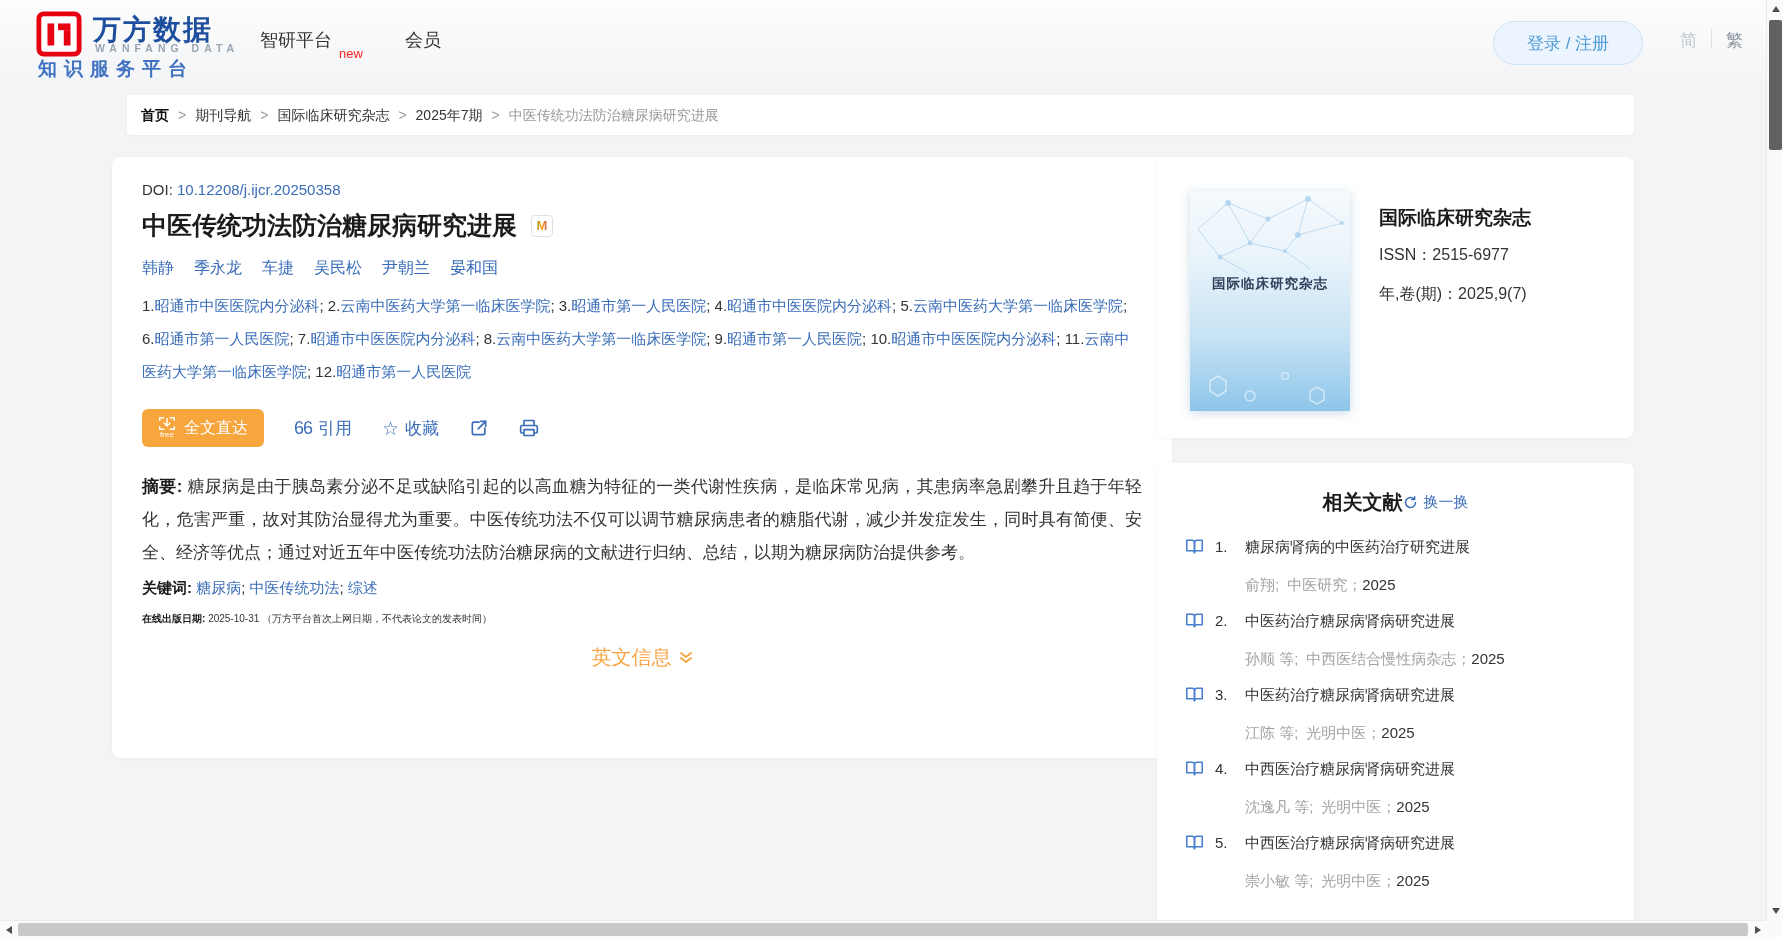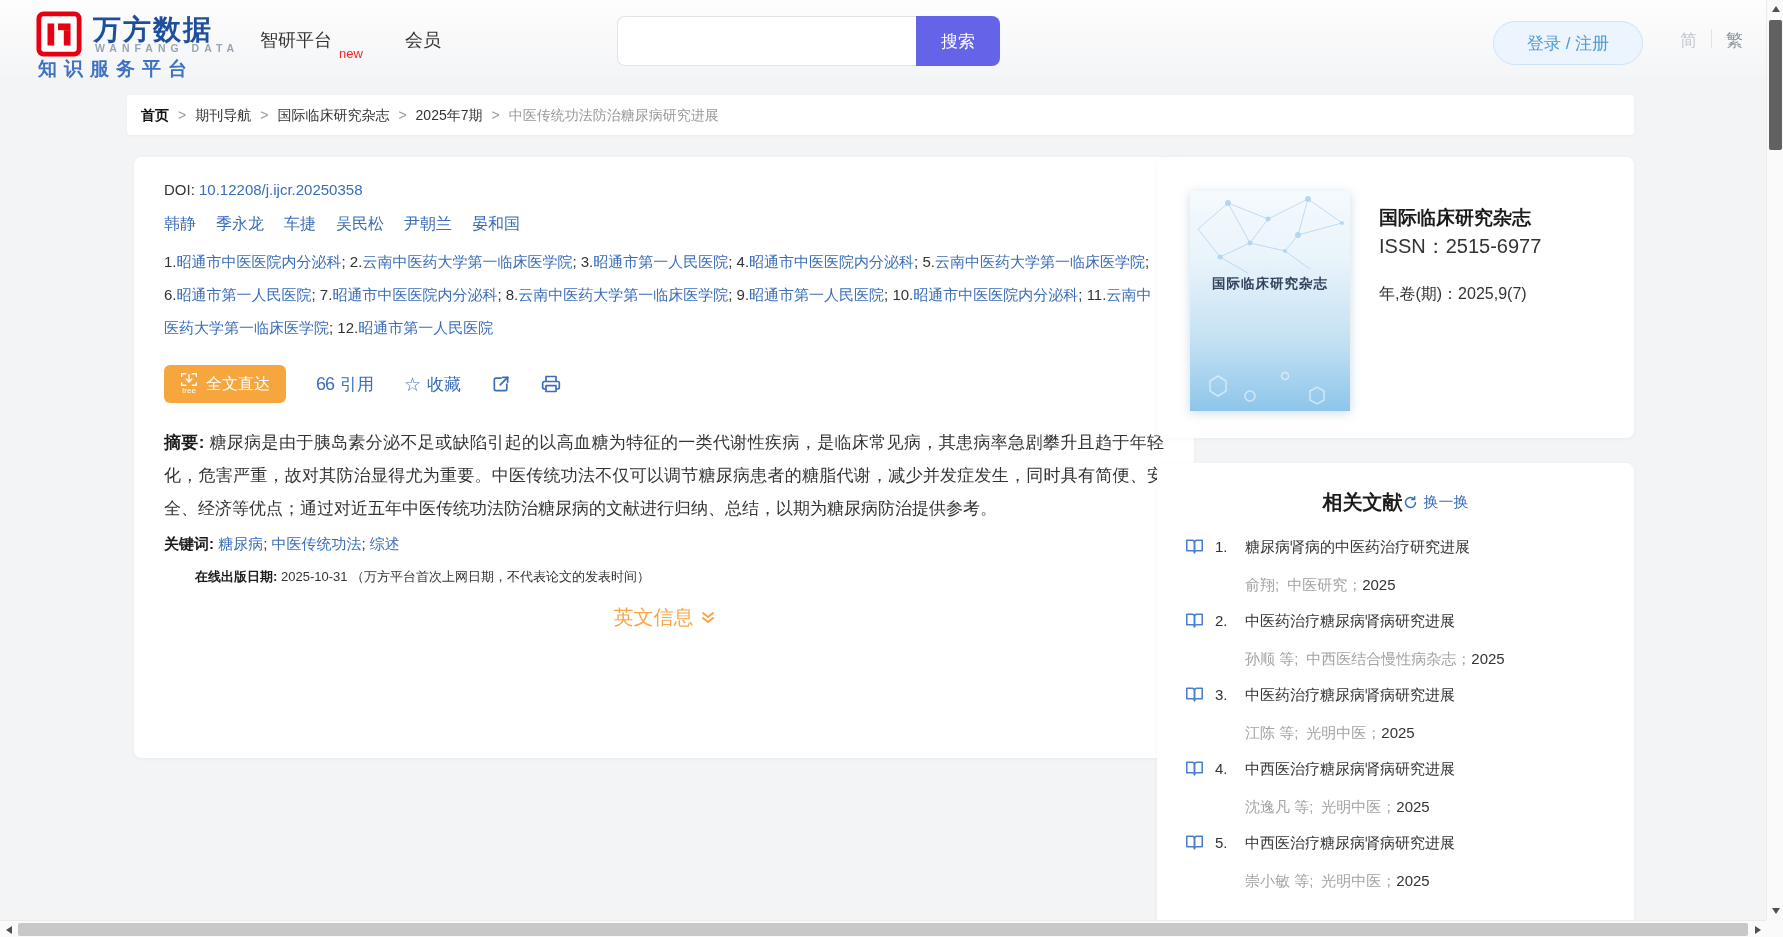--- a/index.html
+++ b/index.html
@@ -42,21 +42,21 @@
               background:#fff;border-radius:4px;box-shadow:0 1px 3px rgba(0,0,0,.04);
               line-height:40px;padding-left:14px;box-sizing:border-box;font-size:14px;
               white-space:nowrap;overflow:hidden;}
   .crumb{color:#333;text-decoration:none;cursor:pointer;}
   .crumb.first{font-weight:700;color:#111;}
   .crumb.last{color:#999;cursor:default;}
   .bc-sep{color:#999;margin:0 9px;}
 
   
   .card{position:absolute;background:#fff;border-radius:8px;box-shadow:0 1px 4px rgba(0,0,0,.04);}
-  .main-card{left:134px;top:157px;width:1060px;height:601px;box-sizing:border-box;padding:24px 30px;}
+  .main-card{left:112px;top:157px;width:1060px;height:601px;box-sizing:border-box;padding:24px 30px;}
   .journal-card{left:1157px;top:157px;width:477px;height:281px;}
   .related-card{left:1157px;top:463px;width:477px;height:474px;box-sizing:border-box;padding:26px 28px;}
 
   
   .doi-row{font-size:15px;color:#333;}
   .doi-link{color:#3a6db8;text-decoration:none;cursor:pointer;}
   .art-title{margin:10px 0 0 0;font-size:25px;font-weight:700;color:#1b1b1b;line-height:34px;}
   .m-badge{display:inline-block;margin-left:14px;width:20px;height:20px;line-height:20px;
            text-align:center;background:#f0f0f0;border:1px solid #e0e0e0;border-radius:4px;
            font-size:13px;font-weight:700;vertical-align:4px;
@@ -75,35 +75,35 @@
   .act{display:flex;align-items:center;gap:6px;color:#3a6db8;font-size:17px;
        text-decoration:none;cursor:pointer;margin-left:30px;}
   .q66{font-size:18px;letter-spacing:-1px;}
   .star{font-size:19px;line-height:1;}
   .abstract{margin-top:22px;font-size:17px;line-height:33px;color:#333;text-align:justify;}
   .abstract b{color:#1b1b1b;}
   .keywords{margin-top:10px;font-size:15px;}
   .keywords b{color:#1b1b1b;}
   .kw{color:#3a6db8;text-decoration:none;cursor:pointer;}
   .kw-sep{color:#333;}
-  .pubdate{margin-top:14px;font-size:13px;color:#333;margin-left:31px;}
+  .pubdate{margin-top:14px;font-size:10px;color:#333;}
   .pubdate b{color:#1b1b1b;}
   .english{margin-top:18px;text-align:center;}
   .english a{color:#f7a648;font-size:20px;text-decoration:none;cursor:pointer;
              display:inline-flex;align-items:center;gap:7px;}
 
   
   .cover{position:absolute;left:33px;top:34px;width:160px;height:220px;cursor:pointer;
          background:linear-gradient(180deg,#f5fafd 0%,#eaf4fb 30%,#c4e1f3 68%,#8dc5ea 100%);
          box-shadow:0 2px 10px rgba(60,110,160,.25);overflow:hidden;}
   .cover-title{position:absolute;left:0;top:84px;width:100%;text-align:center;
                font-size:13.5px;font-weight:700;color:#33415c;letter-spacing:1px;}
   .j-name{position:absolute;left:222px;top:48px;font-size:19px;font-weight:700;color:#1b1b1b;
           text-decoration:none;cursor:pointer;}
-  .j-line1{position:absolute;left:222px;top:76px;font-size:20px;color:#333;}
+  .j-line1{position:absolute;left:222px;top:88px;font-size:16px;color:#333;}
   .j-line2{position:absolute;left:222px;top:127px;font-size:16px;color:#333;}
 
   
   .rel-head{display:flex;justify-content:center;align-items:center;}
   .rel-title-h{font-size:20px;font-weight:700;color:#1b1b1b;}
   .refresh{display:flex;align-items:center;gap:6px;color:#3a6db8;font-size:15px;
            text-decoration:none;cursor:pointer;}
   .rel-list{margin-top:20px;}
   .rel-item{margin-bottom:15px;}
   .rel-row1{display:flex;align-items:flex-start;line-height:22px;}
@@ -149,38 +149,37 @@
     </div>
 
     <div class="nav-item nav-zhiyan">
       <span>智研平台</span>
       <span class="new-badge">new</span>
     </div>
     <div class="nav-item nav-member">
       <span>会员</span>
     </div>
 
-    <div class="search">
-      <input value="" style="">
-      <button class="search-btn">搜索</button>
-    </div>
 
     <button class="login-btn">登录 / 注册</button>
     <span class="lang lang-s">简</span>
     <span class="lang-div"></span>
     <span class="lang lang-t">繁</span>
   </div>
 
   <div class="breadcrumb" id="breadcrumb"><a class="crumb first">首页</a><span class="bc-sep">&gt;</span><a class="crumb">期刊导航</a><span class="bc-sep">&gt;</span><a class="crumb">国际临床研究杂志</a><span class="bc-sep">&gt;</span><a class="crumb">2025年7期</a><span class="bc-sep">&gt;</span><span class="crumb last">中医传统功法防治糖尿病研究进展</span></div>
 
   <div class="card main-card">
     <div class="doi-row">
       <span>DOI:</span>
       <a class="doi-link">10.12208/j.ijcr.20250358</a>
     </div>
+    <h1 class="art-title">
+      <span>中医传统功法防治糖尿病研究进展</span><span class="m-badge">M</span>
+    </h1>
     <div class="authors" id="authors"><a class="author">韩静</a><a class="author">季永龙</a><a class="author">车捷</a><a class="author">吴民松</a><a class="author">尹朝兰</a><a class="author">晏和国</a></div>
     <div class="affs" id="affs"><span class="aff-num">1.</span><a class="aff-name">昭通市中医医院内分泌科</a><span class="aff-sep">; </span><span class="aff-num">2.</span><a class="aff-name">云南中医药大学第一临床医学院</a><span class="aff-sep">; </span><span class="aff-num">3.</span><a class="aff-name">昭通市第一人民医院</a><span class="aff-sep">; </span><span class="aff-num">4.</span><a class="aff-name">昭通市中医医院内分泌科</a><span class="aff-sep">; </span><span class="aff-num">5.</span><a class="aff-name">云南中医药大学第一临床医学院</a><span class="aff-sep">; </span><span class="aff-num">6.</span><a class="aff-name">昭通市第一人民医院</a><span class="aff-sep">; </span><span class="aff-num">7.</span><a class="aff-name">昭通市中医医院内分泌科</a><span class="aff-sep">; </span><span class="aff-num">8.</span><a class="aff-name">云南中医药大学第一临床医学院</a><span class="aff-sep">; </span><span class="aff-num">9.</span><a class="aff-name">昭通市第一人民医院</a><span class="aff-sep">; </span><span class="aff-num">10.</span><a class="aff-name">昭通市中医医院内分泌科</a><span class="aff-sep">; </span><span class="aff-num">11.</span><a class="aff-name">云南中医药大学第一临床医学院</a><span class="aff-sep">; </span><span class="aff-num">12.</span><a class="aff-name">昭通市第一人民医院</a></div>
 
     <div class="actions">
       <button class="fulltext-btn">
         <span class="ft-icon">
           <svg width="18" height="13" viewBox="0 0 20 16" fill="none" stroke="#fff" stroke-width="1.8" stroke-linecap="round" stroke-linejoin="round">
             <path d="M1 4V1h5"></path>
               <path d="M19 4V1h-5"></path>
               <path d="M1 12v3h5"></path>

